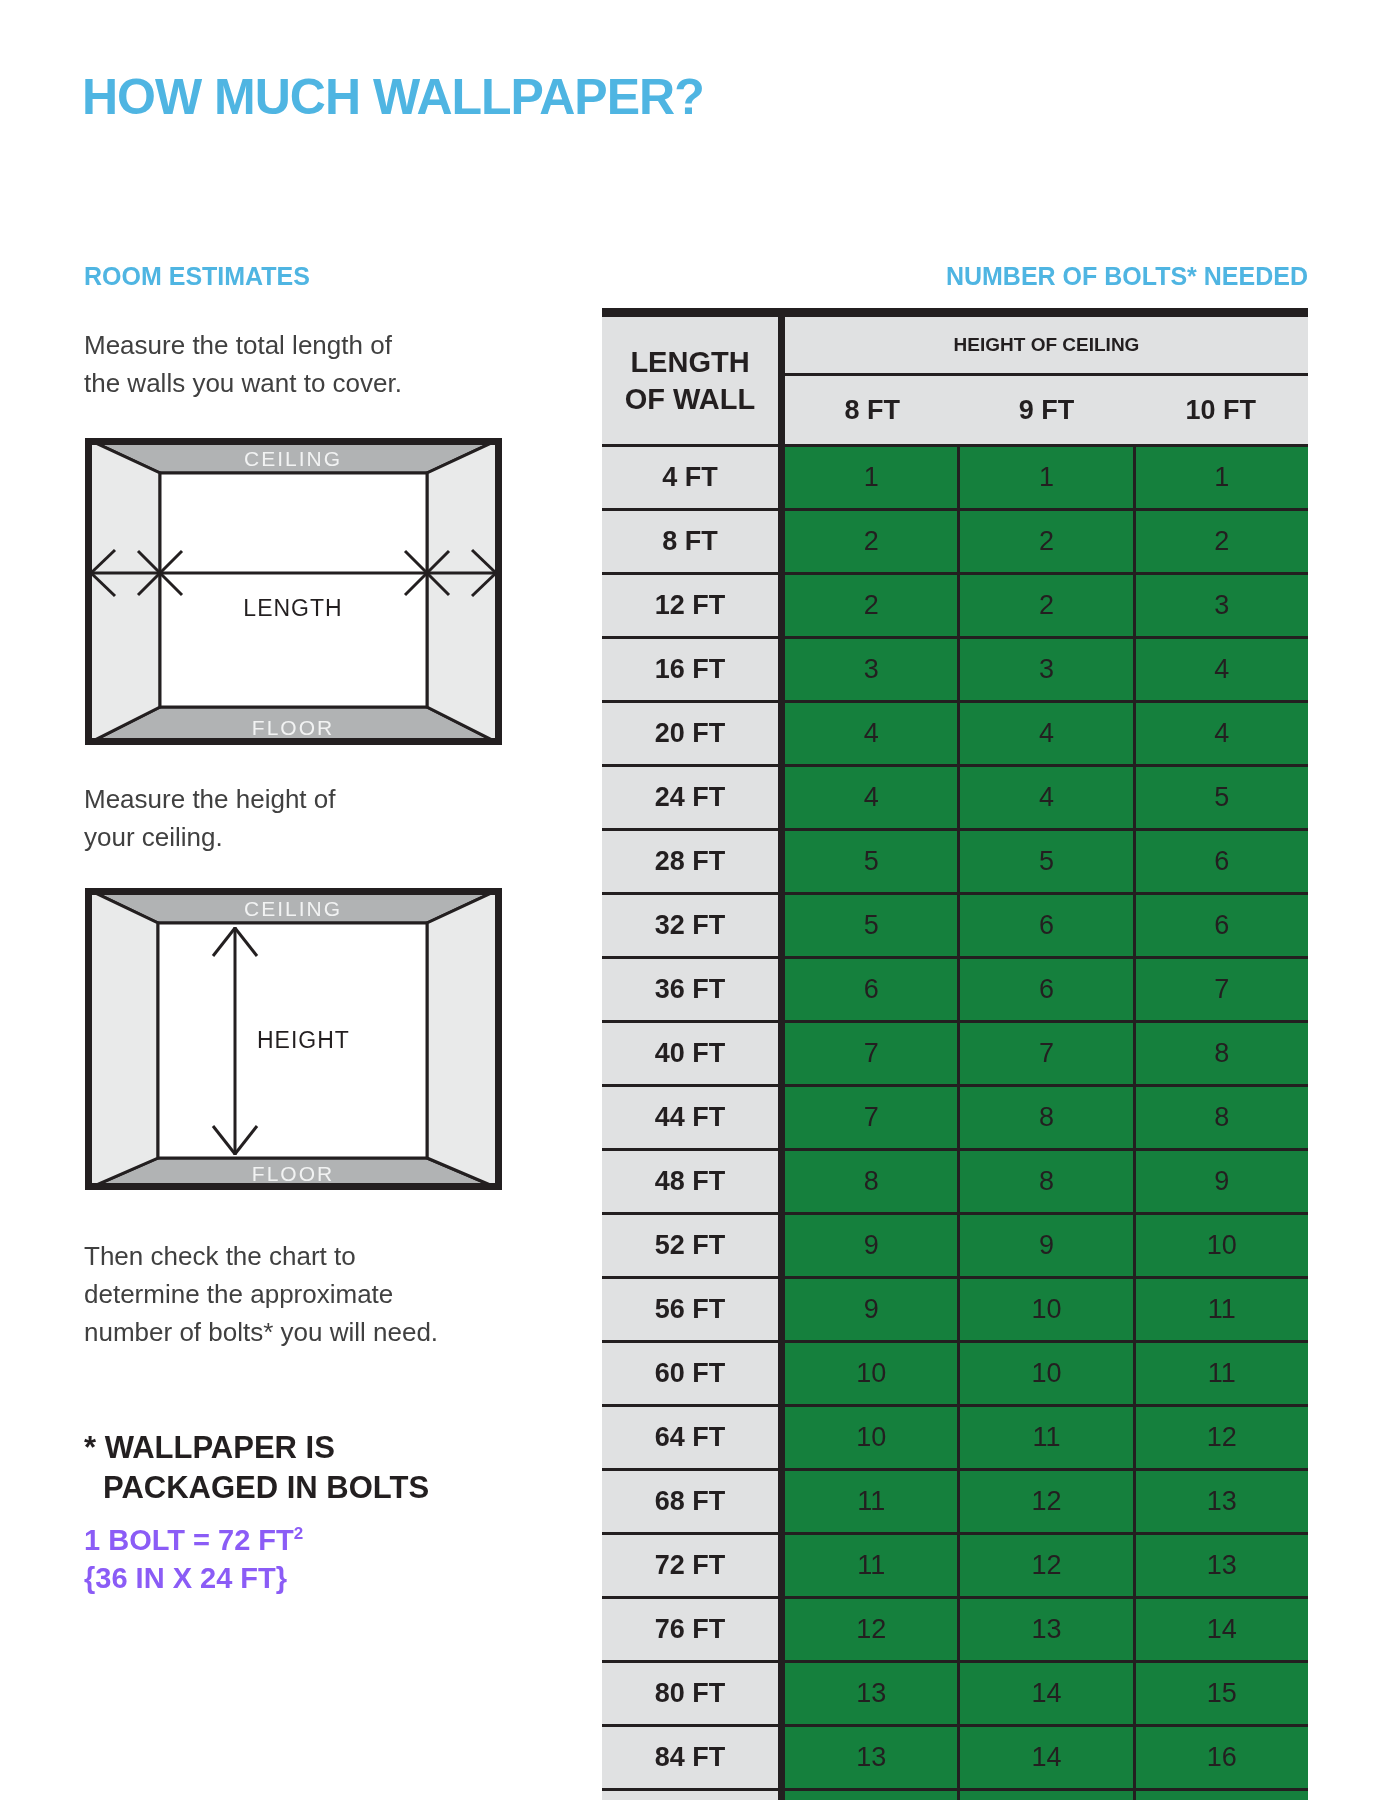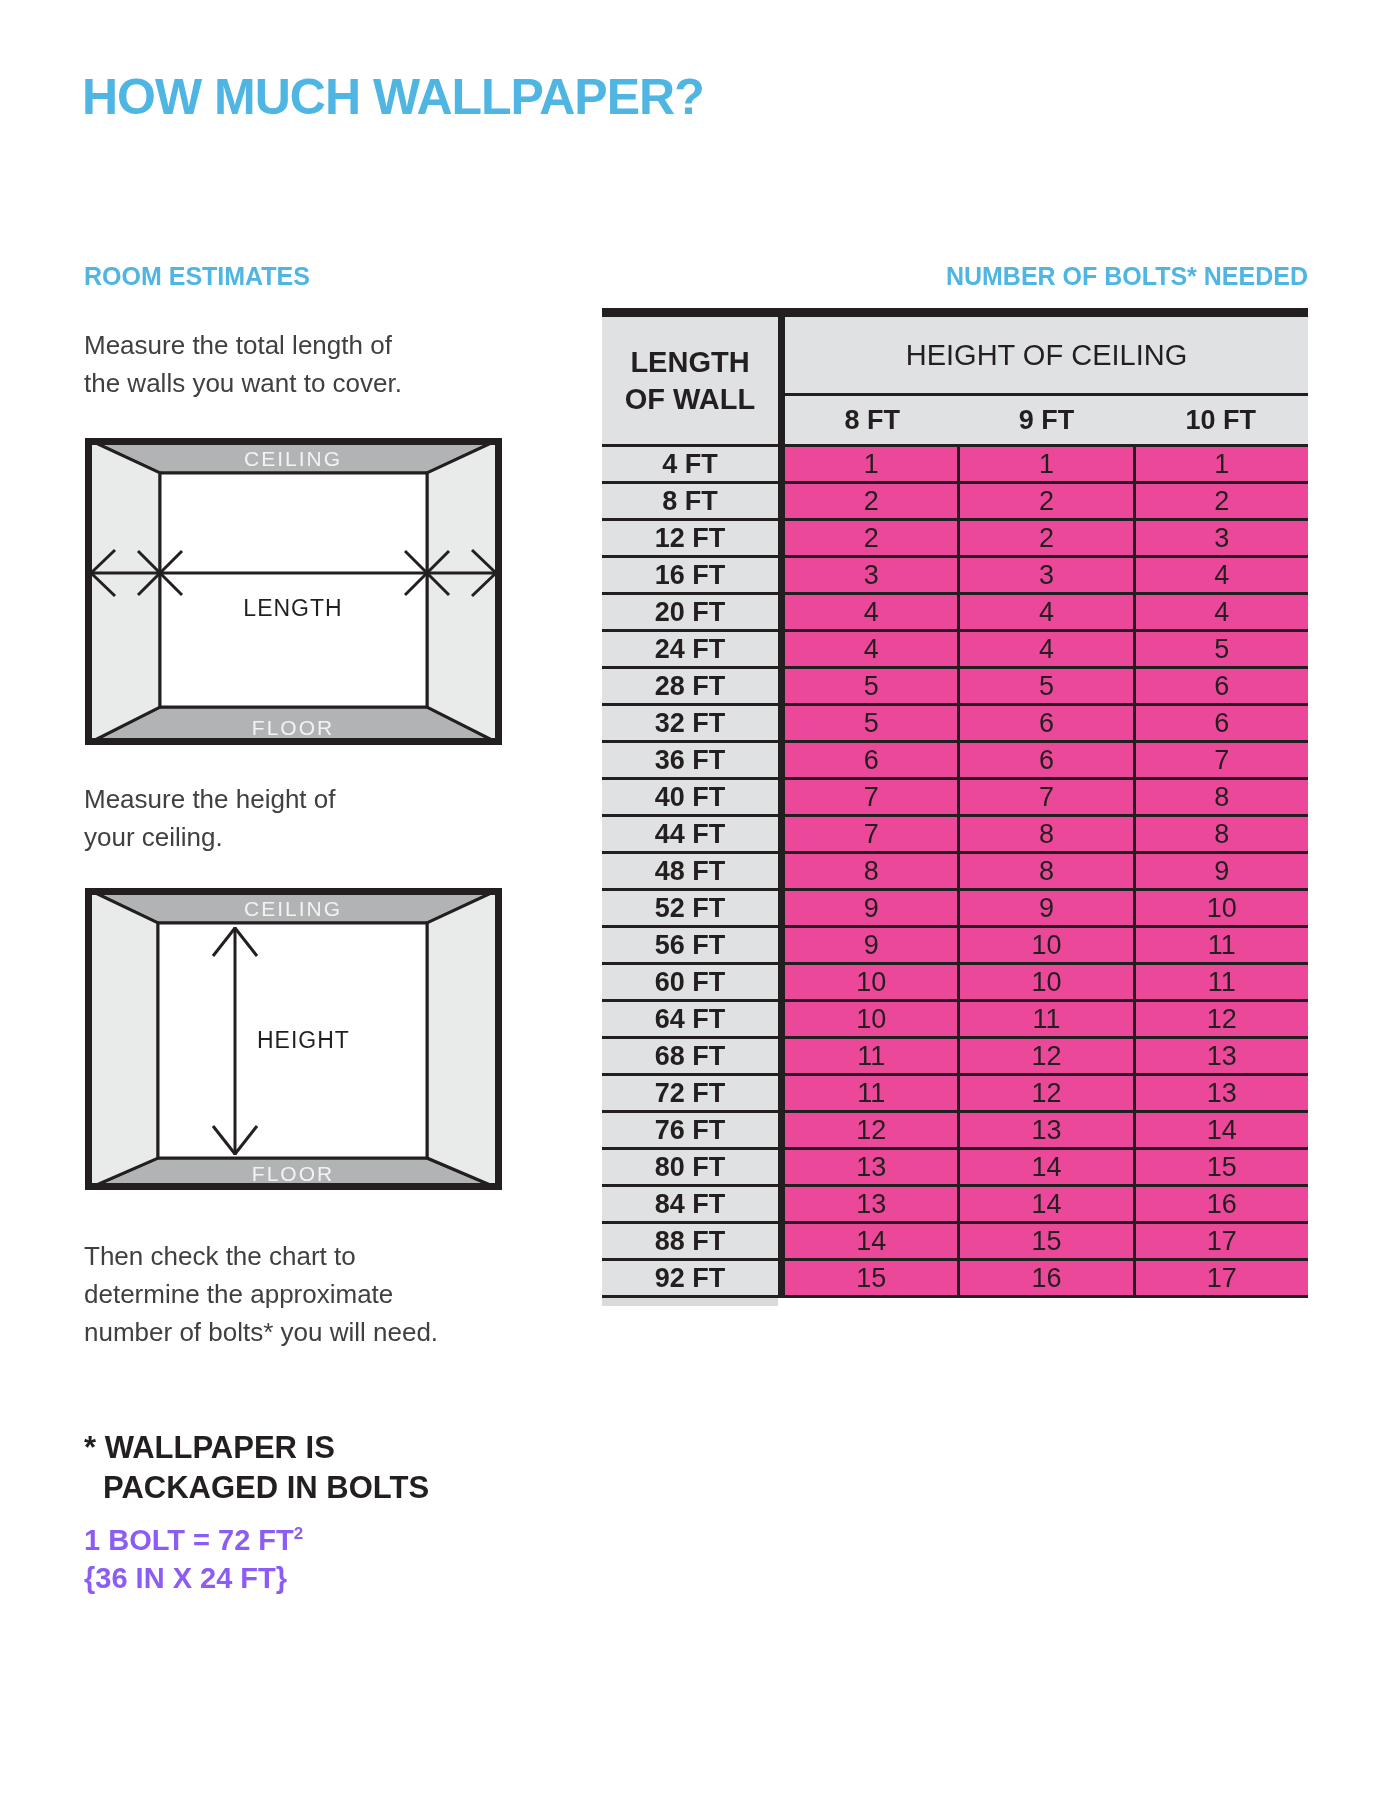--- a/index.html
+++ b/index.html
@@ -41,31 +41,31 @@
     border-bottom:3px solid #231f20;
   }
   .t-header-left {
     width:176px; display:flex; flex-direction:column;
     align-items:center; justify-content:center;
     font-size:29px; font-weight:bold; line-height:37px; text-align:center;
   }
   .t-vdivider { width:7px; background:#231f20; }
   .t-header-right { flex:1; display:flex; flex-direction:column; }
   .t-hoc {
-    height:76px; display:flex; align-items:center; justify-content:center;
-    font-size:29px; font-weight:normal;
+    height:56px; display:flex; align-items:center; justify-content:center;
+    font-size:19px; font-weight:bold;
   }
   .t-hline { height:3px; background:#231f20; }
   .t-ftrow { flex:1; display:flex; }
   .t-ftcell {
     flex:1; display:flex; align-items:center; justify-content:center;
     font-size:27px; font-weight:bold;
   }
   .trow {
-    display:flex; height:37px; background:#ec4899;
+    display:flex; height:64px; background:#15803d;
     border-bottom:3px solid #231f20;
   }
   .tlabel {
     width:176px; background:#e0e1e2;
     display:flex; align-items:center; justify-content:center;
     font-size:27px; font-weight:bold;
   }
   .tdivider { width:7px; background:#231f20; }
   .tcell {
     flex:1; display:flex; align-items:center; justify-content:center;

